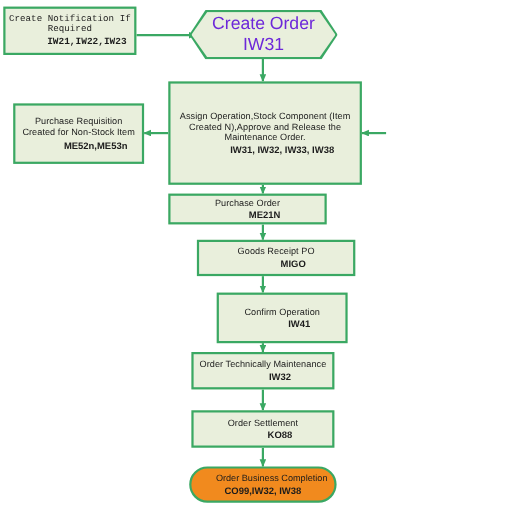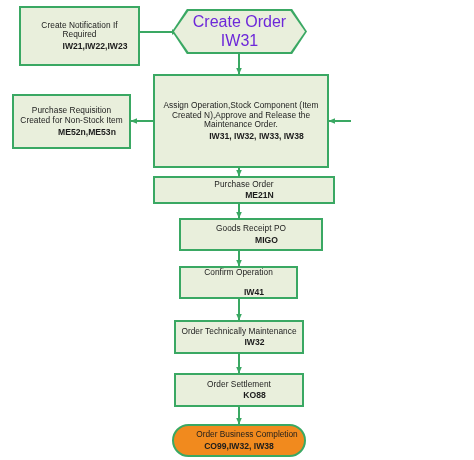--- a/index.html
+++ b/index.html
@@ -116,21 +116,21 @@
 
     <line x1="239" y1="251" x2="239" y2="266" stroke="#3aa863" stroke-width="2" marker-end="url(#ar)"></line>
 
     <line x1="239" y1="299" x2="239" y2="320" stroke="#3aa863" stroke-width="2" marker-end="url(#ar)"></line>
 
     <line x1="239" y1="354" x2="239" y2="373" stroke="#3aa863" stroke-width="2" marker-end="url(#ar)"></line>
 
     <line x1="239" y1="407" x2="239" y2="424" stroke="#3aa863" stroke-width="2" marker-end="url(#ar)"></line>
   </svg>
 
-  <div class="node" style="left:19px; top:6px; width:121px; height:60px;">
+  <div class="node" style="left:3px; top:6px; width:121px; height:44px;font-family:Liberation Mono, monospace;">
     <span class="ttl">Create Notification If Required</span>
     <span class="code">IW21,IW22,IW23</span>
   </div>
 
   <div class="hexborder" style="left:172px; top:9px; width:135px; height:45px;"></div>
   <div class="hex" style="left:174px; top:11px; width:131px; height:41px;">
     <span class="ttl">Create Order</span>
     <span class="code">IW31</span>
   </div>
 
@@ -138,31 +138,31 @@
     <span class="ttl">Purchase Requisition Created for Non-Stock Item</span>
     <span class="code">ME52n,ME53n</span>
   </div>
 
   <div class="node" style="left:153px; top:74px; width:176px; height:94px;">
     <span class="ttl">Assign Operation,Stock Component (Item Created N),Approve and Release the Maintenance Order.</span>
     <span class="code">IW31, IW32, IW33, IW38</span>
   </div>
 
 
-  <div class="node" style="left:153px; top:176px; width:182px; height:28px;">
+  <div class="node" style="left:153px; top:176px; width:144px; height:28px;">
     <span class="ttl">Purchase Order</span>
     <span class="code">ME21N</span>
   </div>
 
   <div class="node" style="left:179px; top:218px; width:144px; height:33px;">
     <span class="ttl">Goods Receipt PO</span>
     <span class="code">MIGO</span>
   </div>
 
-  <div class="node" style="left:179px; top:266px; width:119px; height:33px;justify-content:space-between;">
+  <div class="node" style="left:197px; top:266px; width:119px; height:46px;">
     <span class="ttl">Confirm Operation</span>
     <span class="code">IW41</span>
   </div>
 
   <div class="node" style="left:174px; top:320px; width:130px; height:34px;">
     <span class="ttl">Order Technically Maintenance</span>
     <span class="code">IW32</span>
   </div>
 
   <div class="node" style="left:174px; top:373px; width:130px; height:34px;">

